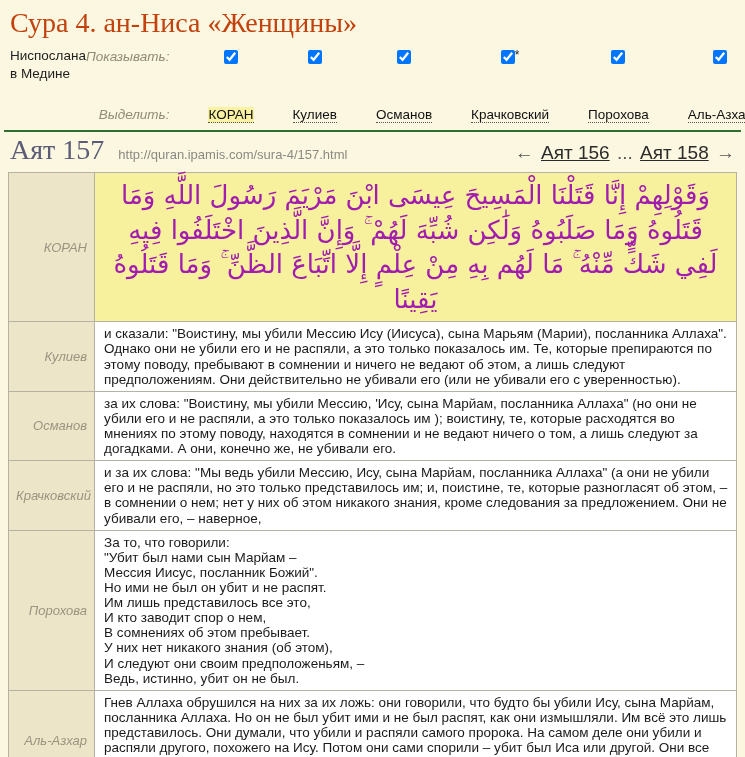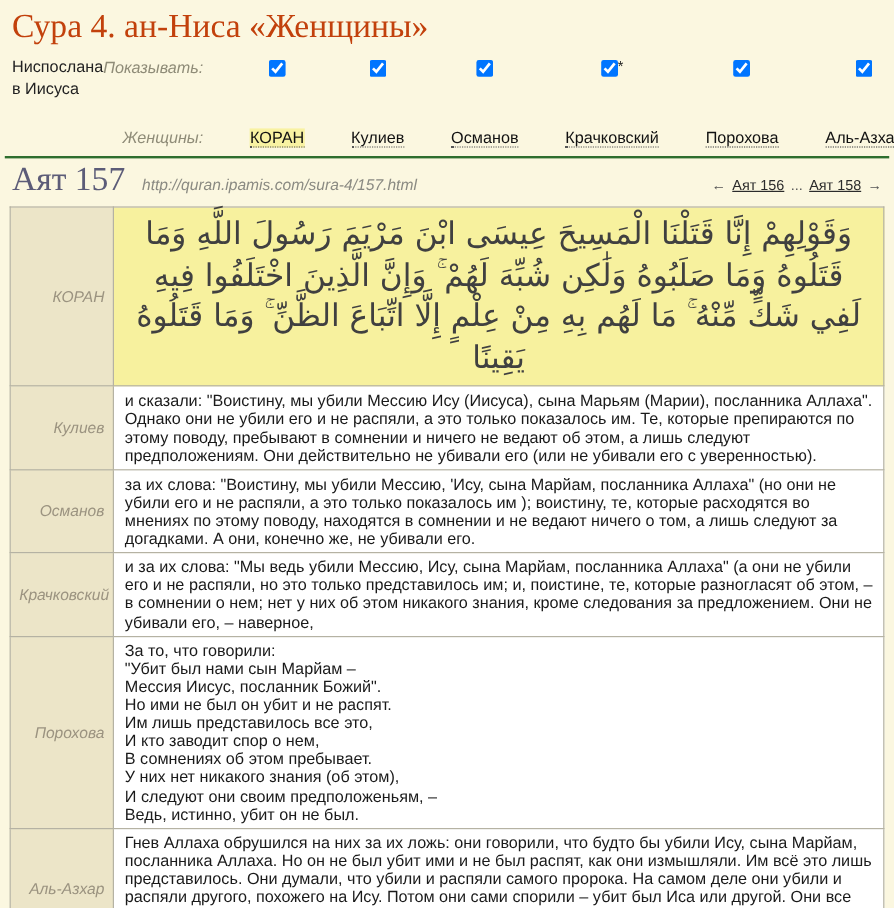--- a/index.html
+++ b/index.html
@@ -66,22 +66,22 @@
   .dotted-link { color: #111; cursor: pointer; border-bottom: 1px dotted #555; }
   .bismillah-ar {
     margin-left: auto; margin-right: 14px; margin-top: 6px;
     direction: rtl;
     font-family: "DejaVu Sans", "Liberation Serif", serif;
     font-size: 29px; line-height: 1.55; color: #5c5c78;
   }
 
   .ayat-head { display: flex; align-items: baseline; margin: 2px 0 0 2px; }
   .ayat-title { font-family: "Liberation Serif", serif; font-size: 28px; color: #5c5c78; }
-  .ayat-url { font-style: italic; font-size: 13px; color: #8a8a82; margin-left: 14px; }
-  .ayat-nav { margin-left: auto; margin-right: 2px; font-size: 12px; color: #555; text-align: center; }
+  .ayat-url { font-size: 13px; color: #8a8a82; margin-left: 14px; }
+  .ayat-nav { margin-left: auto; margin-right: 2px; font-size: 19px; color: #555; text-align: center; }
   .ayat-nav a { color: #2b2b2b; text-decoration: underline; cursor: pointer; margin: 0 2px; }
 
   table.verse-table {
     width: 729px;
     border-collapse: collapse;
     margin-top: 6px;
     table-layout: fixed;
   }
   .verse-table td { border: 1px solid #b5b2a3; }
   td.lbl {
@@ -103,34 +103,34 @@
     white-space: pre-line;
   }
   td.arabic {
     background: #f7f19e;
     font-family: "DejaVu Sans", "Liberation Serif", serif;
     font-size: 26px;
     line-height: 1.33;
     text-align: center;
     direction: rtl;
     padding: 5px 14px;
-    color: #404040;
+    color: #a21caf;
     white-space: normal;
   }
 </style>
 </head>
 <body>
 
 <div class="page">
 
   <h1 class="sura-title">Сура 4. ан-Ниса «Женщины»</h1>
 
   <div class="header-row">
     <div class="sura-meta">
-      <div>Ниспослана в Иисуса</div>
+      <div>Ниспослана в Медине</div>
     </div>
 
     <div class="controls">
       <div class="ctl-grid">
         <span class="ctl-label">Показывать:</span>
         <span class="cb-cell">
           <input type="checkbox" checked="" style=""><span class="ast"></span>
         </span>
         <span class="cb-cell">
           <input type="checkbox" checked="" style=""><span class="ast"></span>
@@ -142,21 +142,21 @@
           <input type="checkbox" checked="" style=""><span class="ast">*</span>
         </span>
         <span class="cb-cell">
           <input type="checkbox" checked="" style=""><span class="ast"></span>
         </span>
         <span class="cb-cell">
           <input type="checkbox" checked="" style=""><span class="ast"></span>
         </span>
         <button class="apply-btn">√</button>
 
-        <span class="ctl-label">Женщины:</span>
+        <span class="ctl-label">Выделить:</span>
         <span class="name-cell"><a class="hl-link hl">КОРАН</a></span>
         <span class="name-cell"><a class="hl-link">Кулиев</a></span>
         <span class="name-cell"><a class="hl-link">Османов</a></span>
         <span class="name-cell"><a class="hl-link">Крачковский</a></span>
         <span class="name-cell"><a class="hl-link">Порохова</a></span>
         <span class="name-cell"><a class="hl-link">Аль-Азхар</a></span>
       </div>
     </div>
   </div>
 

